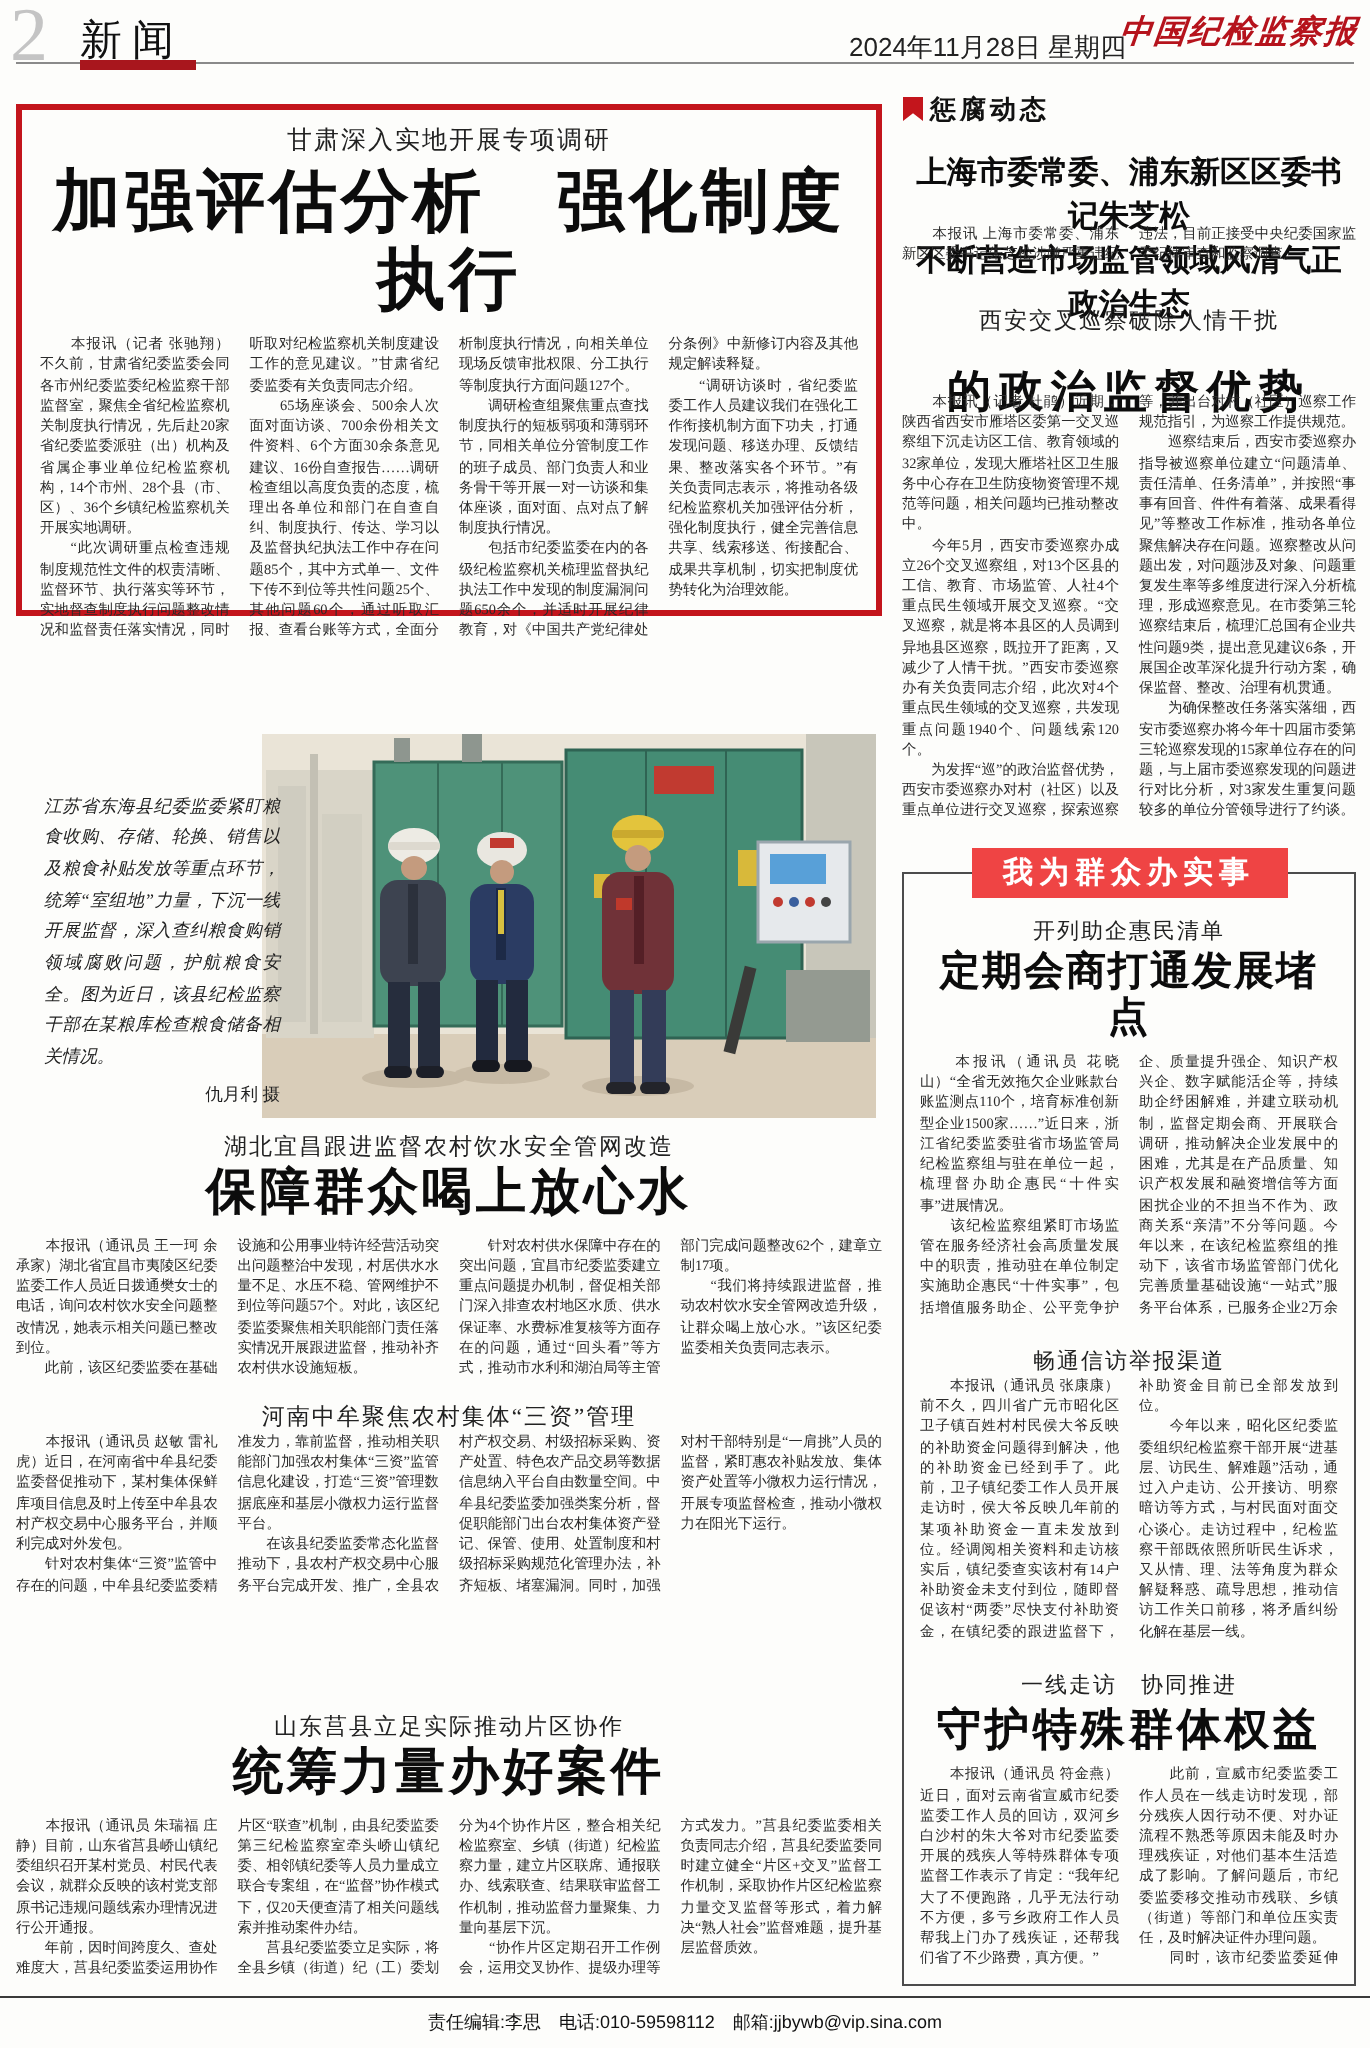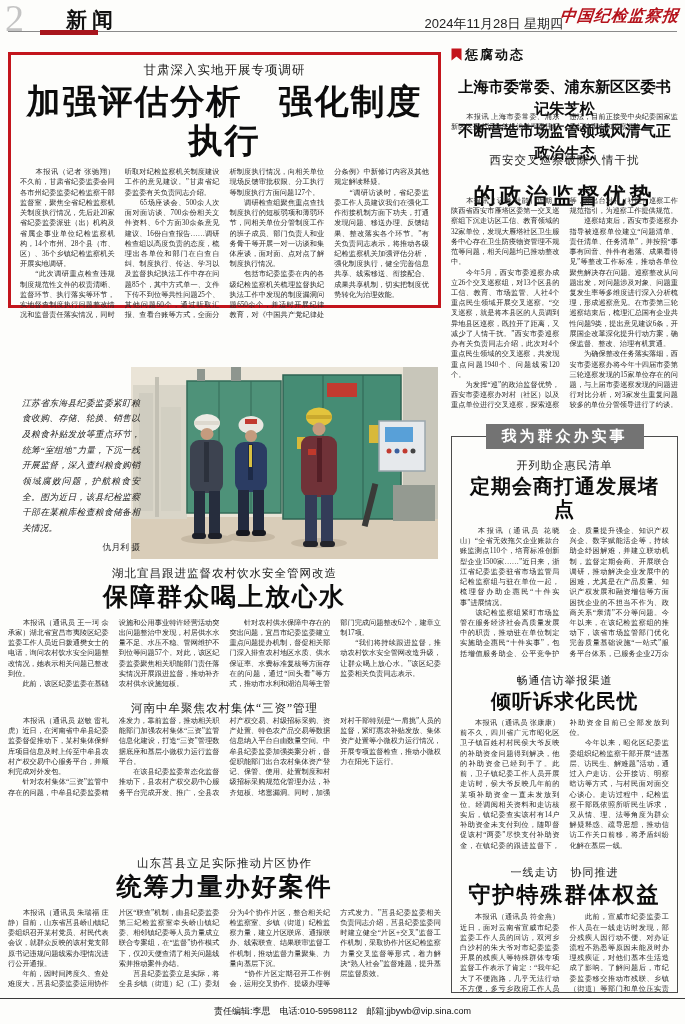--- a/index.html
+++ b/index.html
@@ -1,21 +1,21 @@
 <!DOCTYPE html>
 <html><head>
 <meta charset="utf-8">
 <style>
   html,body{margin:0;padding:0;background:#e9e9e9;}
   .page{position:relative;width:685px;height:1024px;background:#fdfdfb;margin:0 auto;overflow:hidden;
         font-family:"Liberation Serif","DejaVu Serif",serif;color:#1c1c1c;}
   .abs{position:absolute;}
   
   .pagenum{left:5px;top:-4px;font-size:38px;color:#c4c4c4;font-weight:400;}
-  .section{left:40px;top:6px;font-size:21px;font-weight:700;letter-spacing:5px;color:#111;margin-left:26px;}
+  .section{left:40px;top:6px;font-size:21px;font-weight:400;letter-spacing:5px;color:#111;}
   .hrule{left:8px;width:669px;top:31px;height:1px;background:#8a8a8a;}
   .redbar{left:40px;top:30px;width:58px;height:5px;background:#a8161d;}
   .date{right:122px;top:15px;font-size:13px;color:#222;font-family:"Liberation Sans","DejaVu Sans",sans-serif;}
   .masthead{right:6px;top:6px;font-size:16px;font-weight:900;font-style:italic;color:#b5131c;
             letter-spacing:1px;transform:skewX(-6deg);}
   
   .kick{font-size:11.5px;text-align:center;color:#222;letter-spacing:1px;}
   .hl{font-weight:900;text-align:center;color:#0c0c0c;line-height:1.15;}
   .body{font-size:7.2px;line-height:1.42;text-align:justify;white-space:pre-line;color:#2a2a2a;
         column-gap:10px;overflow:hidden;}
@@ -30,21 +30,21 @@
   .brieflabel{left:451px;top:46px;font-size:13px;font-weight:900;letter-spacing:2px;color:#111;}
   .brieflabel svg{vertical-align:-2px;margin-right:3px;}
   .shhead{left:451px;top:63px;width:227px;font-size:15.2px;font-weight:900;text-align:center;
           line-height:1.45;white-space:pre-line;color:#0c0c0c;}
   .shbody{left:451px;top:112px;width:227px;height:36px;}
   .xiankick{left:451px;top:153px;width:227px;}
   .xianhl{left:451px;top:165px;width:227px;font-size:22px;letter-spacing:4px;}
   .xianbody{left:451px;top:196px;width:227px;height:232px;}
   
   .servicebox{left:451px;top:436px;width:227px;height:557px;border:1.5px solid #4c4c4c;box-sizing:border-box;}
-  .banner{position:absolute;top:-13px;left:50%;transform:translateX(-50%);background:#737373;color:#fff;
+  .banner{position:absolute;top:-13px;left:50%;transform:translateX(-50%);background:#ef4444;color:#fff;
           font-size:15px;font-weight:900;letter-spacing:3px;padding:3px 16px;white-space:nowrap;}
   .sb-inner{position:absolute;inset:0;overflow:hidden;padding:17px 8px 4px 8px;}
   .sb-inner .kick{font-size:11px;margin-top:4px;}
   .sb-inner .hl{margin:2px 0 5px 0;}
   .hl20{font-size:20px;letter-spacing:1px;}
   .hl22{font-size:22px;letter-spacing:2px;}
   .sbbody{height:143px;margin-bottom:4px;}
   .sbbody3{height:112px;}
   
   .photo{left:131px;top:367px;width:307px;height:192px;overflow:hidden;background:#e8e2d5;}
@@ -105,21 +105,20 @@
     <div class="sb-inner">
       <article>
         <div class="kick">开列助企惠民清单</div>
         <h3 class="hl hl20">定期会商打通发展堵点</h3>
         <div class="body c2 sbbody">　　本报讯（通讯员 花晓山）“全省无效拖欠企业账款台账监测点110个，培育标准创新型企业1500家……”近日来，浙江省纪委监委驻省市场监管局纪检监察组与驻在单位一起，梳理督办助企惠民“十件实事”进展情况。
 　　该纪检监察组紧盯市场监管在服务经济社会高质量发展中的职责，推动驻在单位制定实施助企惠民“十件实事”，包括增值服务助企、公平竞争护企、质量提升强企、知识产权兴企、数字赋能活企等，持续助企纾困解难，并建立联动机制，监督定期会商、开展联合调研，推动解决企业发展中的困难，尤其是在产品质量、知识产权发展和融资增信等方面困扰企业的不担当不作为、政商关系“亲清”不分等问题。今年以来，在该纪检监察组的推动下，该省市场监管部门优化完善质量基础设施“一站式”服务平台体系，已服务企业2万余家。
 　　该纪检监察组着力在政治监督具体化、精准化、常态化上下功夫，聚焦驻在单位发展新质生产力、着力推动质量发展等重大职责督促实施情况加强监督检查。同时，注重把政治监督和日常监督有机结合，强化党员干部作风建设、廉洁建设，不断营造市场监管领域风清气正政治生态。</div>
       </article>
       <article>
         <div class="kick">畅通信访举报渠道</div>
-        <h3 class="hl hl20">倾听诉求化民忧</h3>
         <div class="body c2 sbbody">　　本报讯（通讯员 张康康）前不久，四川省广元市昭化区卫子镇百姓村村民侯大爷反映的补助资金问题得到解决，他的补助资金已经到手了。此前，卫子镇纪委工作人员开展走访时，侯大爷反映几年前的某项补助资金一直未发放到位。经调阅相关资料和走访核实后，镇纪委查实该村有14户补助资金未支付到位，随即督促该村“两委”尽快支付补助资金，在镇纪委的跟进监督下，补助资金目前已全部发放到位。
 　　今年以来，昭化区纪委监委组织纪检监察干部开展“进基层、访民生、解难题”活动，通过入户走访、公开接访、明察暗访等方式，与村民面对面交心谈心。走访过程中，纪检监察干部既依照所听民生诉求，又从情、理、法等角度为群众解疑释惑、疏导思想，推动信访工作关口前移，将矛盾纠纷化解在基层一线。
 　　为进一步畅通诉求表达渠道，昭化区纪委监委督促各品牌村分层分类召开党员干部会、群众会，专题宣传讲解“码上举报”平台操作方法。同时，印发“码上举报”宣传材料，增加群众知晓度，方便其反映问题诉求。</div>
       </article>
       <article>
         <div class="kick">一线走访　协同推进</div>
         <h3 class="hl hl22">守护特殊群体权益</h3>
         <div class="body c2 sbbody sbbody3">　　本报讯（通讯员 符金燕）近日，面对云南省宣威市纪委监委工作人员的回访，双河乡白沙村的朱大爷对市纪委监委开展的残疾人等特殊群体专项监督工作表示了肯定：“我年纪大了不便跑路，几乎无法行动不方便，多亏乡政府工作人员帮我上门办了残疾证，还帮我们省了不少路费，真方便。”
 　　此前，宣威市纪委监委工作人员在一线走访时发现，部分残疾人因行动不便、对办证流程不熟悉等原因未能及时办理残疾证，对他们基本生活造成了影响。了解问题后，市纪委监委移交推动市残联、乡镇（街道）等部门和单位压实责任，及时解决证件办理问题。
 　　同时，该市纪委监委延伸发现特殊群体存在养老保险待遇未享受、慢病救助申请未落实等问题，为更好保障残疾人等特殊群体权益，该市纪委监委联合市残联组建工作专班，召集财政、民政、人社、卫健、医保等行业主管部门召开联席会议，督促建立完善残疾群众相关诉求“联审联评联办”工作机制。联办机制探索采用“监督+联办”一体推进模式，由该市29个乡镇（街道）纪（工）委和残联负责人实行双负责制，一线走访了解困难，促进解决。截至目前，全市共开展“监督+联办”6次，帮助残疾群众解决办证、换证、申领补贴、申领社保等问题4000余个。</div>

